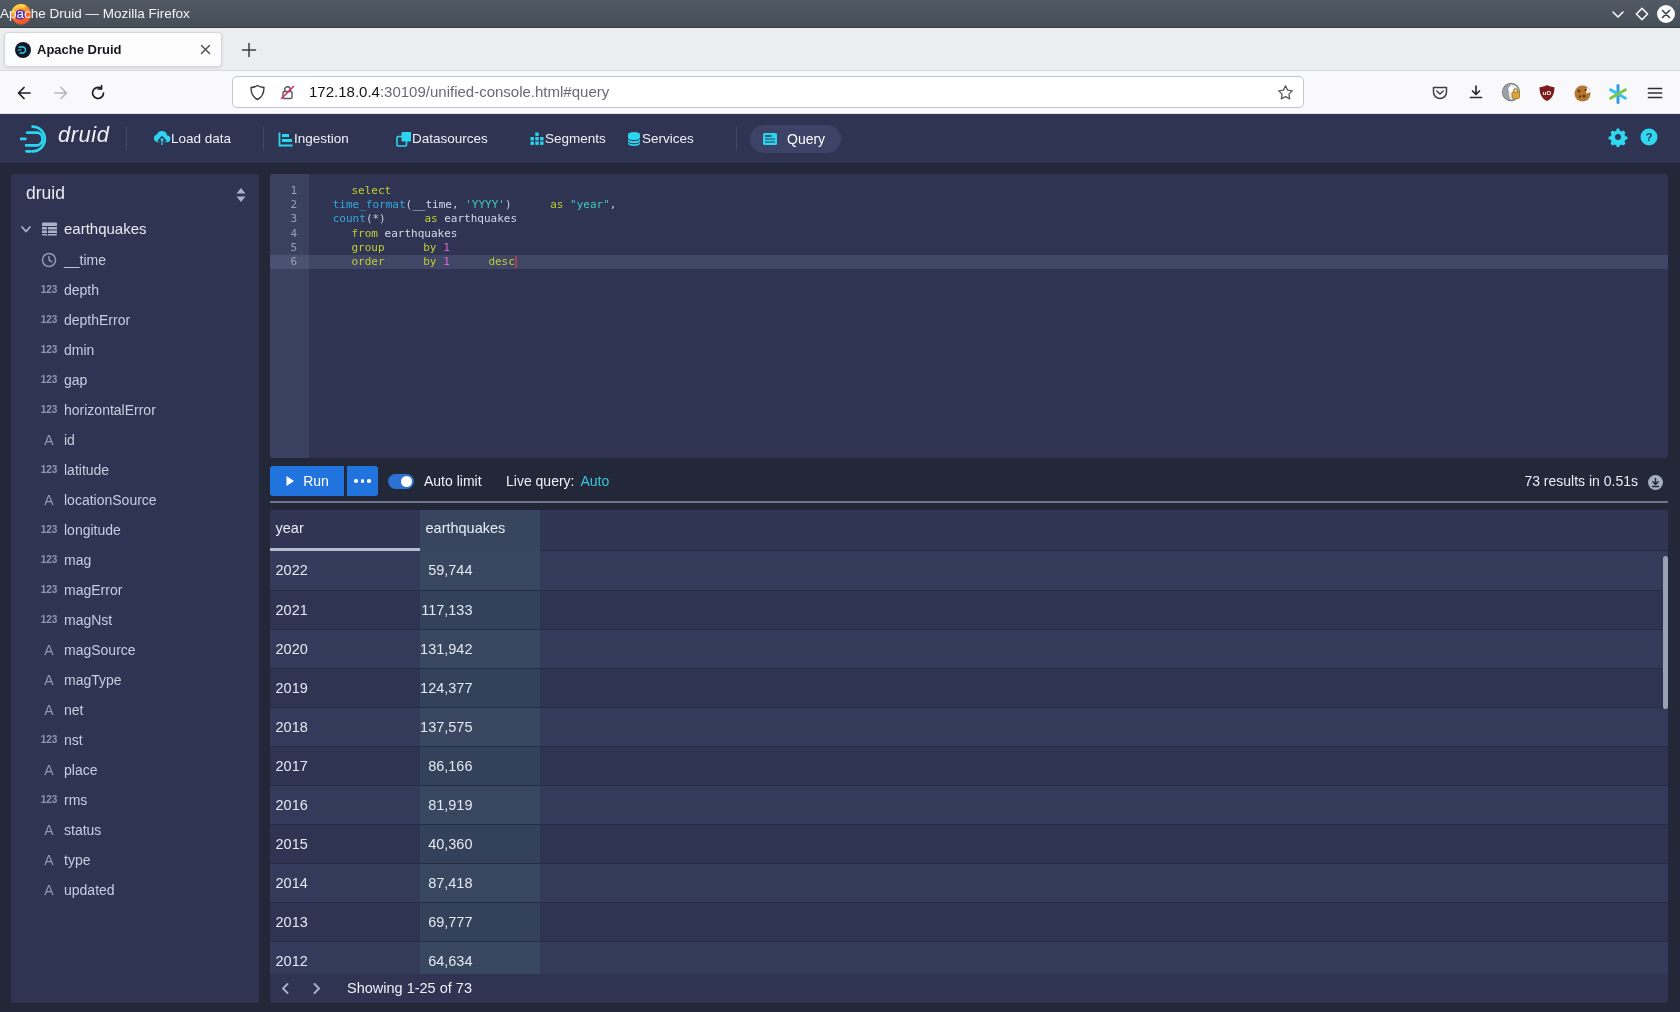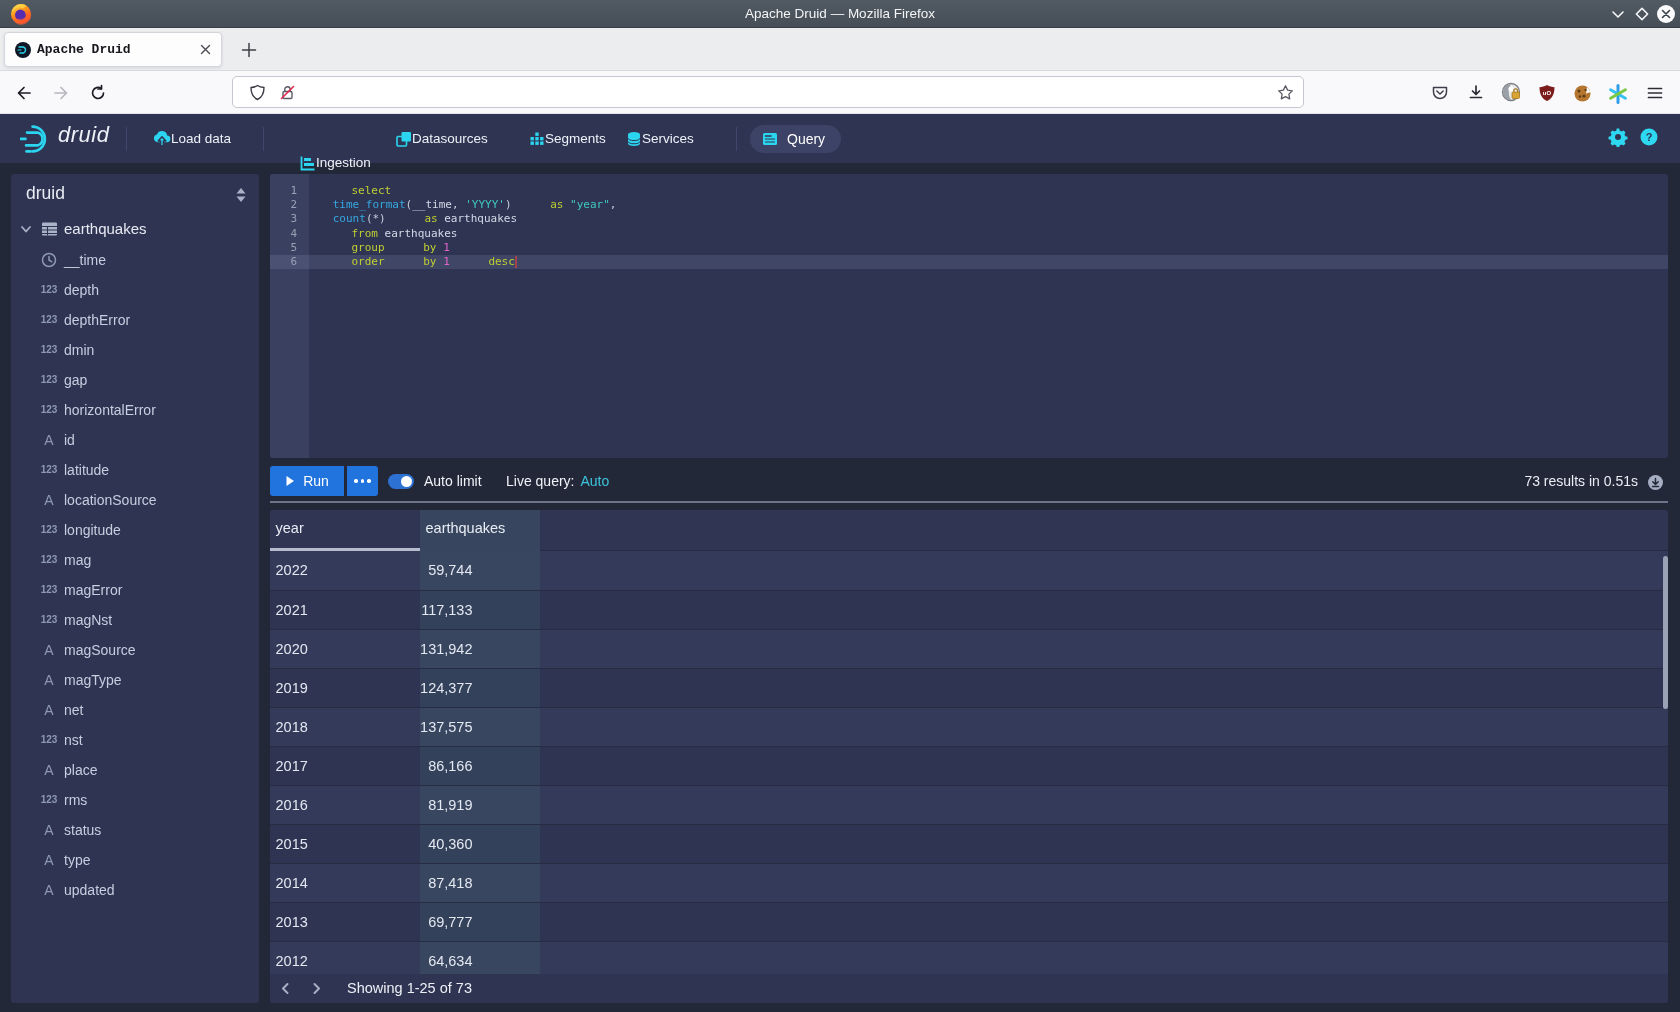--- a/index.html
+++ b/index.html
@@ -5,26 +5,26 @@
   * { margin:0; padding:0; box-sizing:border-box; }
   html,body { width:1680px; height:1012px; overflow:hidden; }
   body { font-family:"Liberation Sans", sans-serif; background:#232838; }
   #screen { position:relative; width:1680px; height:1012px; background:#232838; }
   .abs { position:absolute; }
 
   
   #titlebar { position:absolute; left:0; top:0; width:1680px; height:28px;
     background:linear-gradient(#525b64,#454d56); border-bottom:1px solid #363d45; }
   #fx-title { position:absolute; left:0; right:0; top:0; height:28px; line-height:28px;
-    text-align:center; color:#f3f4f6; font-size:13.5px; }
+    text-align:left; color:#f3f4f6; font-size:13.5px; }
   #fx-logo { position:absolute; left:10px; top:3px; }
   .winctl { position:absolute; top:5px; width:18px; height:18px; }
 
   #tabstrip { position:absolute; left:0; top:28px; width:1680px; height:43px;
-    background:#ecedef; border-bottom:1px solid #d9dadf;font-family:Liberation Mono, monospace; }
+    background:#ecedef; border-bottom:1px solid #d9dadf; }
   #tab { position:absolute; left:4px; top:4px; width:218px; height:35px; background:#fdfdfe;
     border:1px solid #d5d5dc; border-radius:4px; box-shadow:0 1px 3px rgba(20,20,40,.10); }
   #tab-favicon { position:absolute; left:10px; top:9px; }
   #tab-title { position:absolute; left:32px; top:0; height:33px; line-height:33px;
     font-size:13px; font-weight:600; color:#17171d; }
   #tab-close { position:absolute; left:194px; top:10px; width:13px; height:13px; }
   #newtab-btn { position:absolute; left:236px; top:9px; width:26px; height:26px; }
 
   #toolbar { position:absolute; left:0; top:71px; width:1680px; height:43px;
     background:#f9f9fb; border-bottom:1px solid #e1e1e6; }
@@ -226,20 +226,21 @@
             <path d="M8.5 1.5 C 10.5 3 12.5 3.4 15 3.5 C 15 9 13.5 13 8.5 15.5 C 3.5 13 2 9 2 3.5 C 4.5 3.4 6.5 3 8.5 1.5 Z" fill="none" stroke="#3b3b45" stroke-width="1.4" stroke-linejoin="round"></path>
           </svg>
       </div>
       <div class="abs" style="left:46px; top:7px">
         <svg width="17" height="17" viewBox="0 0 17 17">
           <rect x="4" y="7.5" width="9" height="7" rx="1.2" fill="none" stroke="#5a5a64" stroke-width="1.4"></rect>
           <path d="M5.8 7.5 V5.5 A 2.7 2.7 0 0 1 11.2 5.5 V7.5" fill="none" stroke="#5a5a64" stroke-width="1.4"></path>
           <path d="M2.5 14.5 L14.5 2.5" stroke="#e22850" stroke-width="1.6" stroke-linecap="round"></path>
         </svg>
       </div>
+      <div id="url-text"><span class="url-host">172.18.0.4</span><span class="url-rest">:30109/unified-console.html#query</span></div>
       <div class="abs" style="left:1044px; top:7px">
         <svg width="17" height="17" viewBox="0 0 17 17">
             <path d="M8.5 1.8 L10.6 6.1 L15.3 6.8 L11.9 10.1 L12.7 14.8 L8.5 12.6 L4.3 14.8 L5.1 10.1 L1.7 6.8 L6.4 6.1 Z" fill="none" stroke="#5a5a64" stroke-width="1.3" stroke-linejoin="round"></path>
           </svg>
       </div>
     </div>
 
     <div class="tb-icon" style="left:1431px">
       <svg width="18" height="18" viewBox="0 0 18 18">
           <path d="M2.5 3.5 H15.5 V8 A 6.5 6.5 0 0 1 2.5 8 Z" fill="none" stroke="#3f3f49" stroke-width="1.5" stroke-linejoin="round"></path>
@@ -309,21 +310,21 @@
       <div id="dnav-items">
           <div class="dnav-item" style="left: 153px;">
             <span>
               <svg width="18" height="17" viewBox="0 0 18 17">
                 <path d="M4.6 12.2 a 3.9 3.9 0 0 1 -0.6 -7.7 a 5.3 5.3 0 0 1 10.2 1 a 3.3 3.3 0 0 1 -0.4 6.7 Z" fill="#2bd5f0"></path>
                 <path d="M9 6.8 L12.8 10.9 H10.4 V15.8 H7.6 V10.9 H5.2 Z" fill="#2bd5f0" stroke="#2e3452" stroke-width="1.5" stroke-linejoin="round"></path>
               </svg>
             </span>
             <span class="lbl">Load data</span>
           </div>
-          <div class="dnav-item" style="left: 300px; margin-top: 24px;">
+          <div class="dnav-item" style="left: 278px;">
             <span>
               <svg width="16" height="16" viewBox="0 0 16 16">
                 <path d="M1.5 1.5 V14.5 H14.5" fill="none" stroke="#2bd5f0" stroke-width="1.8"></path>
                 <rect x="4" y="3" width="7" height="3" fill="#2bd5f0"></rect>
                 <rect x="4" y="8" width="10" height="3" fill="#2bd5f0"></rect>
               </svg>
             </span>
             <span class="lbl">Ingestion</span>
           </div>
           <div class="dnav-item" style="left: 396px;">

